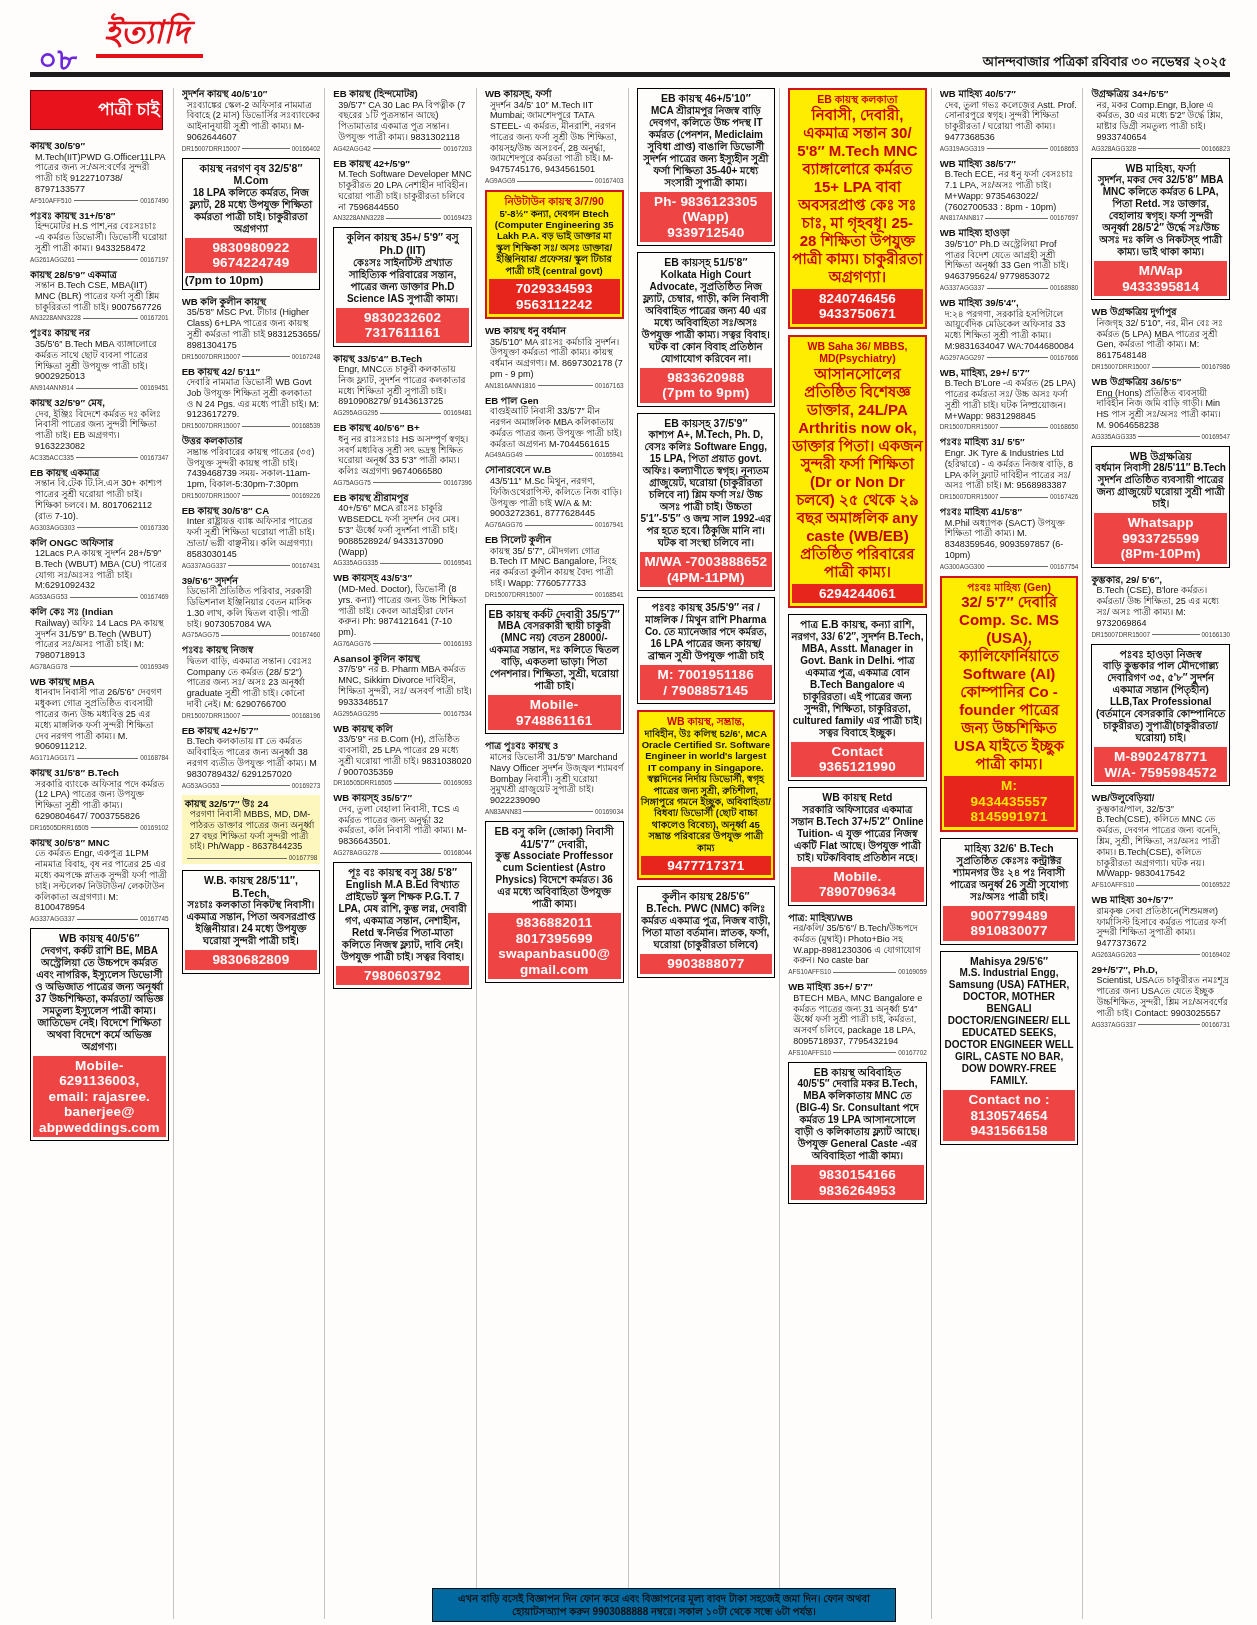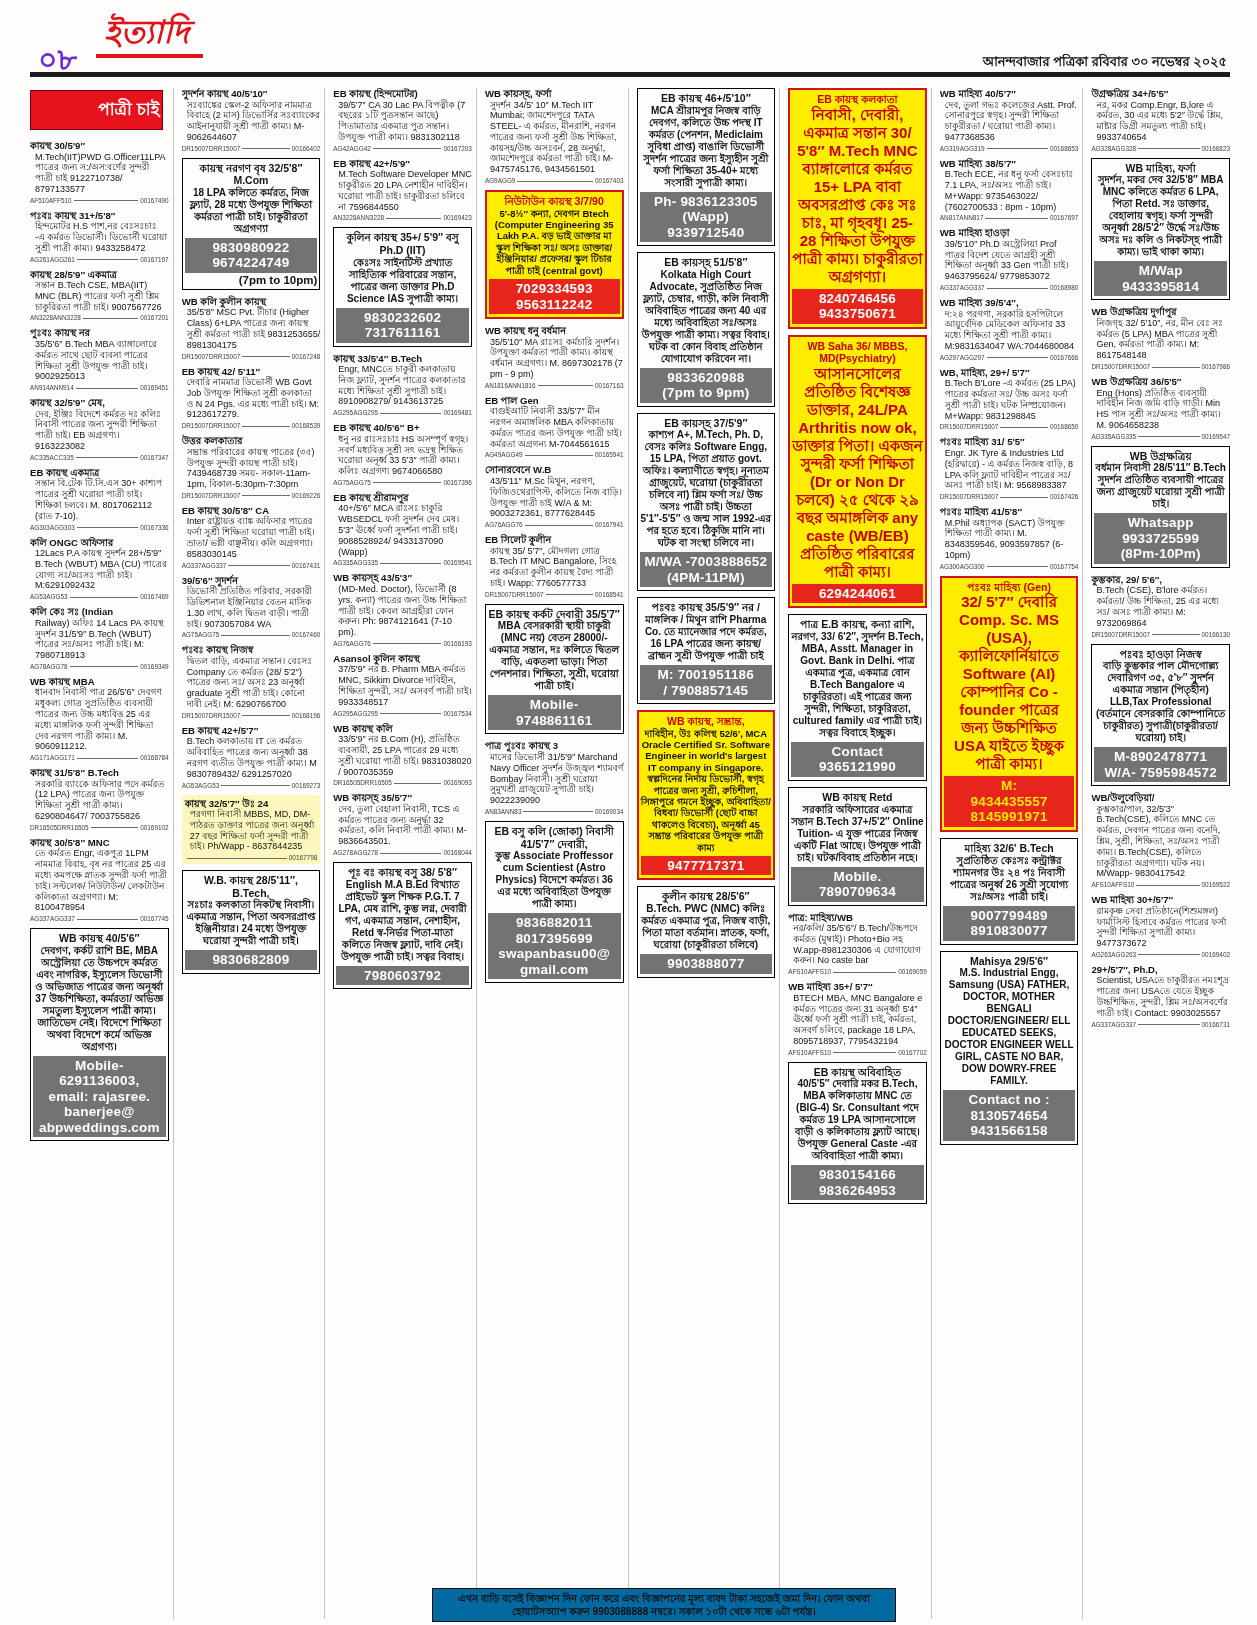--- a/index.html
+++ b/index.html
@@ -28,25 +28,25 @@
   .ad-box .ad-title{font-size:10.5px;}
   .ad-box .ad-body{font-weight:bold;font-size:10px;padding-left:0;}
   .ad-ybox{background:#ffed00;border:2px solid #d2141c;padding:3px 2px;text-align:center;}
   .ad-ybox .ad-title{font-size:10.5px;}
   .ad-ybox .ad-body{font-weight:bold;font-size:9.5px;padding-left:0;}
   .ad-ybox .ad-title{color:#c80000;}
   .ad-yboxred{background:#ffed00;border:2px solid #d2141c;padding:3px 2px;text-align:center;color:#c80000;}
   .ad-yboxred .ad-title{font-size:10.5px;color:#c80000;}
   .ad-yboxred .ad-body{font-weight:bold;font-size:15px;padding-left:0;}
   .ad-yplain{background:#fdf7bd;padding:3px 3px;}
-  .bar{background:#737373;color:#fff;font-weight:bold;text-align:center;white-space:pre-line;
+  .bar{background:#ef4444;color:#fff;font-weight:bold;text-align:center;white-space:pre-line;
        font-size:13.5px;line-height:1.15;padding:2px 1px;margin-top:3px;letter-spacing:.2px;}
   .bar-red{background:#e8251c;color:#fff;}
   .bar-redyellow{background:#e8251c;color:#ffe600;}
-  .ad-note{font-weight:bold;text-align:right;font-size:11.5px;margin-top:1px;}
+  .ad-note{font-weight:bold;text-align:left;font-size:11.5px;margin-top:1px;}
   .ref{display:flex;align-items:center;gap:2px;font-size:6.4px;color:#3c3c3c;margin-top:2px;}
   .ref-line{flex:1;border-top:1px solid #6d6d6d;height:0;margin-top:1px;}
   
   .foot{position:absolute;left:432px;width:450px;bottom:3px;background:#0369a1;border:1px solid #111;
         font-size:10px;font-weight:bold;text-align:center;padding:3px 6px;line-height:1.3;z-index:5;}
 </style>
 </head>
 <body>
 
 <div class="page">

